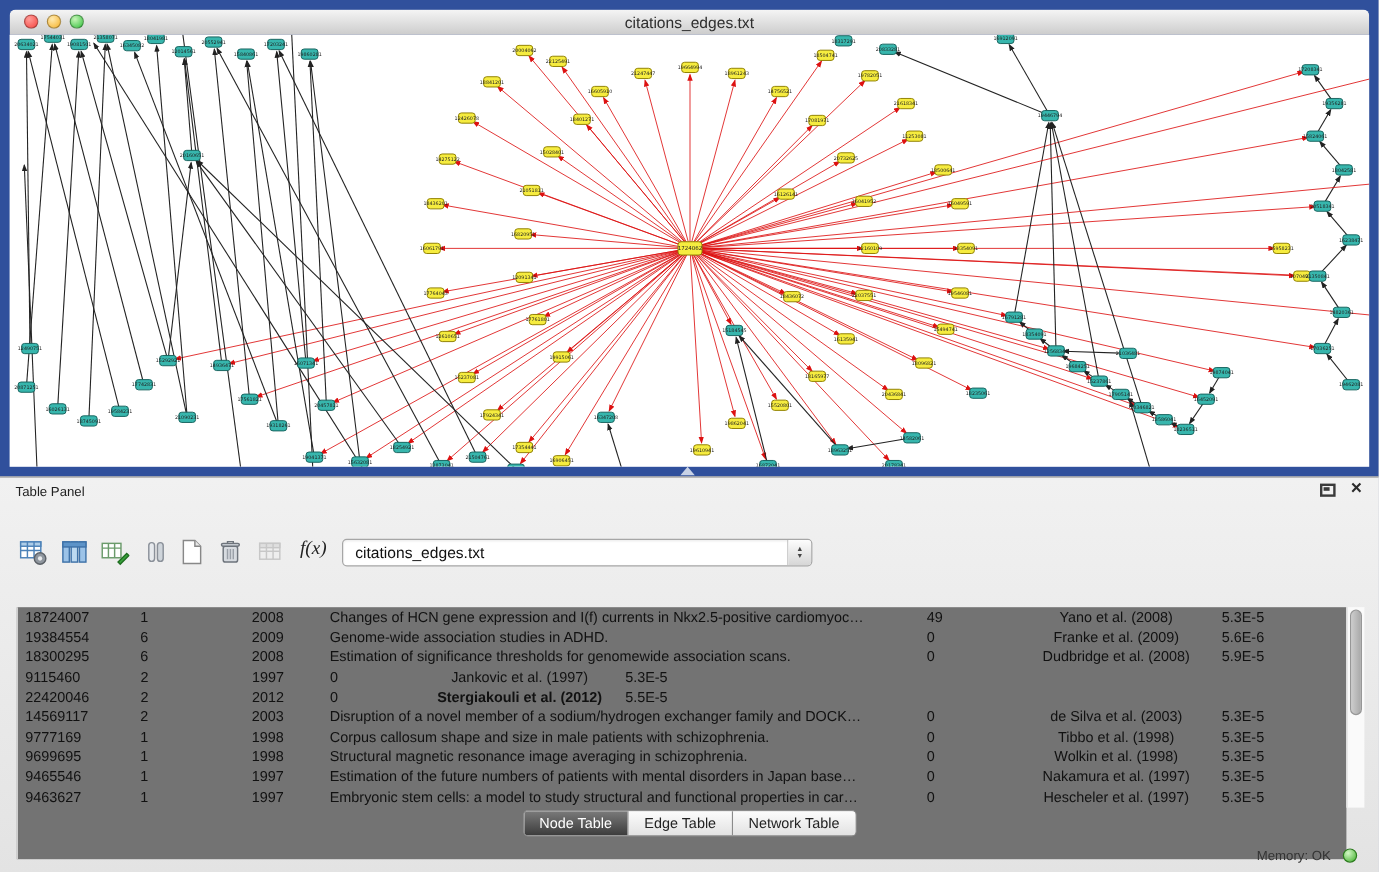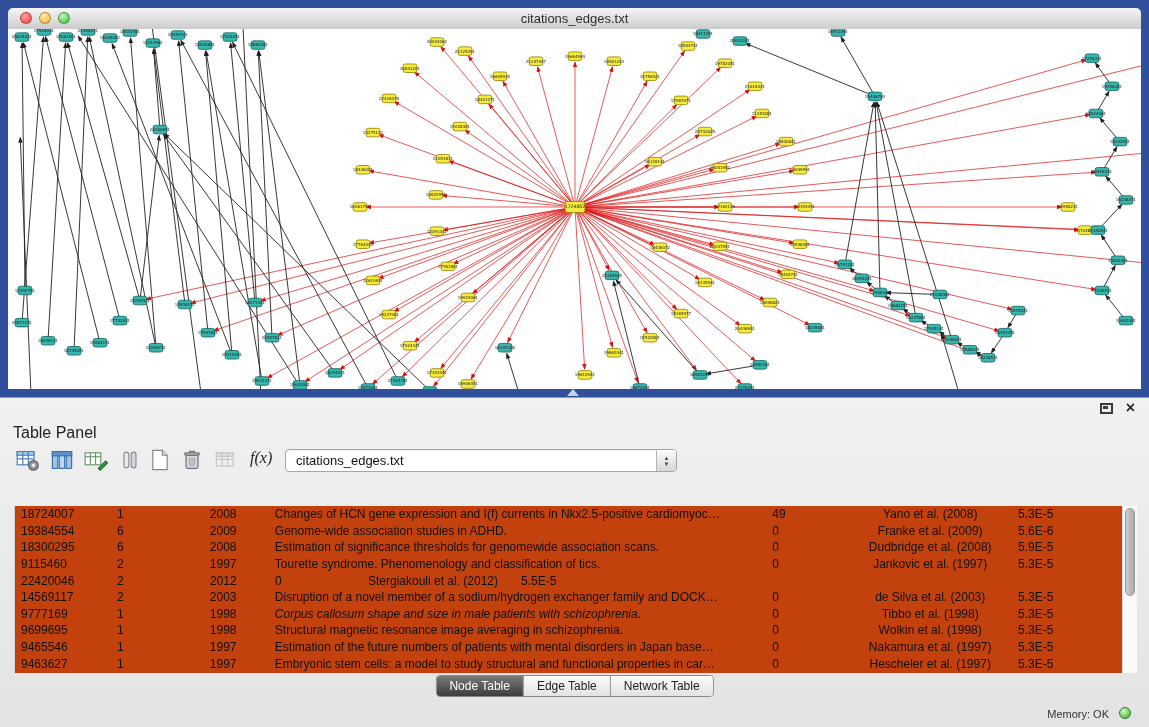--- a/index.html
+++ b/index.html
@@ -18,21 +18,21 @@
   .win-title{position:absolute;left:0;right:0;top:0;height:21px;line-height:21px;text-align:center;
     font-size:13px;color:#2e2e2e;}
   .canvas{position:absolute;left:8px;top:29px;right:8px;bottom:8px;background:#ffffff;overflow:hidden;}
   .canvas svg{display:block;width:100%;height:100%;}
   .divider-handle{position:absolute;left:567px;top:389px;width:0;height:0;
     border-left:6px solid transparent;border-right:6px solid transparent;border-bottom:7px solid #c8d2e6;}
 
   
   #table-panel{position:absolute;left:0;top:397px;width:1149px;height:330px;
     background:linear-gradient(#f1f1f1,#e3e3e3);border-top:1px solid #9e9e9e;box-sizing:border-box;}
-  .panel-title{position:absolute;left:13px;top:424px;font-size:16px;color:#222;}
+  .panel-title{position:absolute;left:13px;top:404px;font-size:11px;color:#222;}
   .float-icon{position:absolute;right:36px;top:403px;width:13px;height:11px;border:2px solid #3a3a3a;box-sizing:border-box;}
   .float-icon:after{content:"";position:absolute;left:1px;top:1px;width:5px;height:3px;background:#3a3a3a;}
   .close-icon{position:absolute;right:14px;top:400px;font-size:16px;font-weight:bold;color:#2c2c2c;line-height:16px;}
 
   .tool-icon{position:absolute;top:448px;width:24px;height:24px;cursor:pointer;}
   .tool-icon svg{width:24px;height:24px;}
   .fx{position:absolute;top:449px;font-family:"Liberation Serif",serif;font-style:italic;
     font-size:16px;color:#222;}
 
   .combo{position:absolute;left:285px;top:449px;width:392px;height:23px;background:#fff;
@@ -41,21 +41,21 @@
     box-shadow:inset 0 1px 2px rgba(0,0,0,.08);}
   .combo .stepper{position:absolute;right:0;top:0;bottom:0;width:19px;
     background:linear-gradient(#fdfdfd,#d6d6d6);border-left:1px solid #b5b5b5;border-radius:0 3px 3px 0;
     display:flex;flex-direction:column;align-items:center;justify-content:center;
     font-size:6px;color:#444;line-height:6px;}
 
   .thead{position:absolute;left:14px;top:486px;width:1123px;height:20px;display:flex;
     background:linear-gradient(#eaf4fb,#cfe3f1);border:1px solid #9db4c5;box-sizing:border-box;}
   .hcell{height:100%;border-right:1px solid #a9c0cf;box-sizing:border-box;display:flex;
     align-items:center;justify-content:center;font-size:12px;color:#1d1d1d;overflow:hidden;white-space:nowrap;}
-  .tbody{position:absolute;left:14px;top:506px;width:1108px;height:167px;background:#c2410c;overflow:hidden;
+  .tbody{position:absolute;left:14px;top:506px;width:1108px;height:210px;background:#737373;overflow:hidden;
     border-left:1px solid #cfcfcf;box-sizing:border-box;}
   .tbody-right{position:absolute;left:1122px;top:506px;width:15px;height:167px;background:#fafafa;
     border-left:1px solid #dcdcdc;box-sizing:border-box;}
   .vthumb{position:absolute;left:2px;top:2px;width:10px;height:88px;border-radius:6px;
     background:linear-gradient(90deg,#cdcdcd,#a9a9a9);border:1px solid #979797;box-sizing:border-box;}
   .trow{display:flex;height:16.6px;align-items:center;font-size:12px;color:#111;}
   .tcell{padding:0 6px;white-space:nowrap;overflow:hidden;box-sizing:border-box;}
   .tcell.center{text-align:center;}
 
   .tabs{position:absolute;left:50%;top:675px;transform:translateX(-50%);display:flex;height:20px;
@@ -798,47 +798,46 @@
         <div class="tcell" style="width: 65px;">2008</div>
         <div class="tcell" style="width: 498px;">Estimation of significance thresholds for genomewide association scans.</div>
         <div class="tcell" style="width: 82px;">0</div>
         <div class="tcell center" style="width: 164px; text-align: center;">Dudbridge et al. (2008)</div>
         <div class="tcell" style="width: 110px;">5.9E-5</div>
       </div>
       <div class="trow">
         <div class="tcell" style="width: 96px;">9115460</div>
         <div class="tcell" style="width: 93px;">2</div>
         <div class="tcell" style="width: 65px;">1997</div>
-        <div class="tcell" style="width: 498px;">Tourette syndrome. Phenomenology and classification of tics.</div>
         <div class="tcell" style="width: 82px;">0</div>
         <div class="tcell center" style="width: 164px; text-align: center;">Jankovic et al. (1997)</div>
         <div class="tcell" style="width: 110px;">5.3E-5</div>
       </div>
       <div class="trow">
         <div class="tcell" style="width: 96px;">22420046</div>
         <div class="tcell" style="width: 93px;">2</div>
         <div class="tcell" style="width: 65px;">2012</div>
         <div class="tcell" style="width: 82px;">0</div>
-        <div class="tcell center" style="width: 164px; text-align: center;">Stergiakouli et al. (2012)</div>
+        <div class="tcell center" style="width: 164px; text-align: center; font-weight: bold;">Stergiakouli et al. (2012)</div>
         <div class="tcell" style="width: 110px;">5.5E-5</div>
       </div>
       <div class="trow">
         <div class="tcell" style="width: 96px;">14569117</div>
         <div class="tcell" style="width: 93px;">2</div>
         <div class="tcell" style="width: 65px;">2003</div>
         <div class="tcell" style="width: 498px;">Disruption of a novel member of a sodium/hydrogen exchanger family and DOCK…</div>
         <div class="tcell" style="width: 82px;">0</div>
         <div class="tcell center" style="width: 164px; text-align: center;">de Silva et al. (2003)</div>
         <div class="tcell" style="width: 110px;">5.3E-5</div>
       </div>
       <div class="trow">
         <div class="tcell" style="width: 96px;">9777169</div>
         <div class="tcell" style="width: 93px;">1</div>
         <div class="tcell" style="width: 65px;">1998</div>
-        <div class="tcell" style="width: 498px; font-style: italic;">Corpus callosum shape and size in male patients with schizophrenia.</div>
+        <div class="tcell" style="width: 498px;">Corpus callosum shape and size in male patients with schizophrenia.</div>
         <div class="tcell" style="width: 82px;">0</div>
         <div class="tcell center" style="width: 164px; text-align: center;">Tibbo et al. (1998)</div>
         <div class="tcell" style="width: 110px;">5.3E-5</div>
       </div>
       <div class="trow">
         <div class="tcell" style="width: 96px;">9699695</div>
         <div class="tcell" style="width: 93px;">1</div>
         <div class="tcell" style="width: 65px;">1998</div>
         <div class="tcell" style="width: 498px;">Structural magnetic resonance image averaging in schizophrenia.</div>
         <div class="tcell" style="width: 82px;">0</div>

